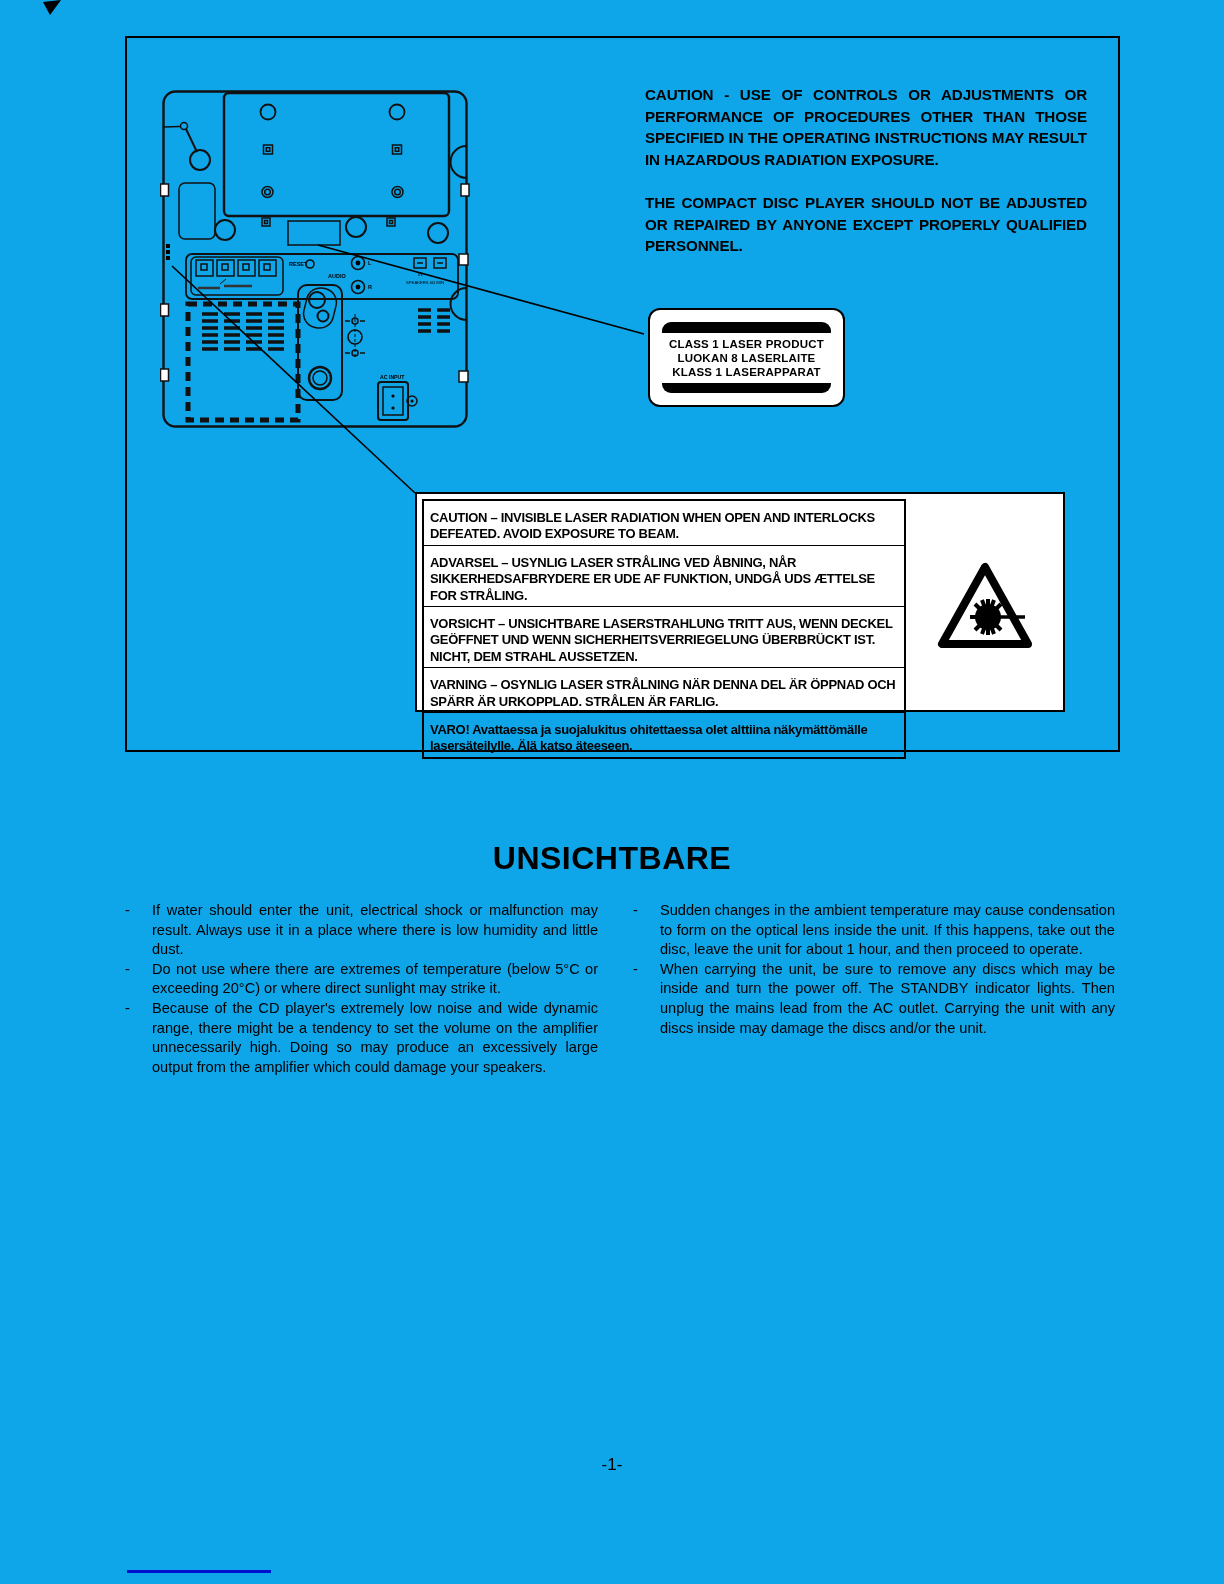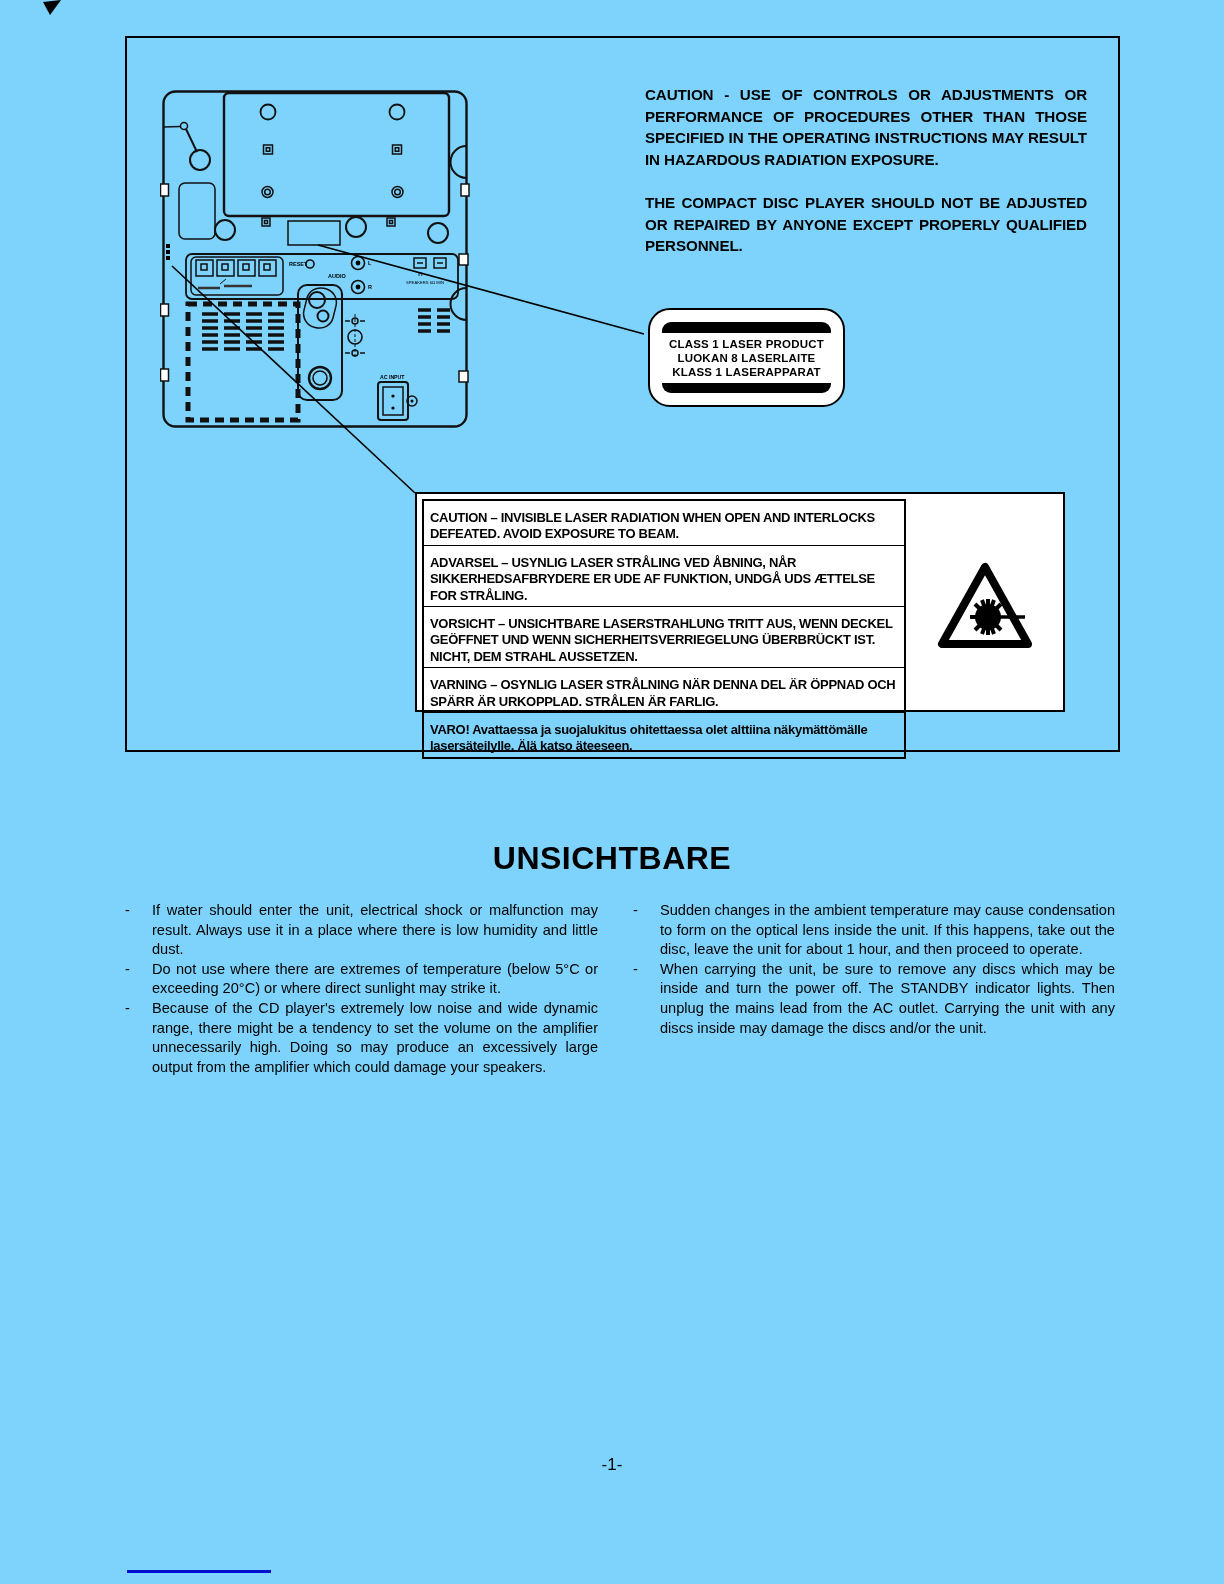--- a/index.html
+++ b/index.html
@@ -1,17 +1,17 @@
 <!DOCTYPE html>
 <html><head>
 <meta charset="utf-8">
 <style>
   html,body{margin:0;padding:0;background:#e8e8e8;}
   .page{
-    position:relative;width:1224px;height:1584px;background:#7dd3fc;
+    position:relative;width:1224px;height:1584px;background:#0ea5e9;
     font-family:"Liberation Sans",sans-serif;color:#000;overflow:hidden;
     margin:0 auto;
   }
   .abs{position:absolute;}
   
   .frame{
     left:125px;top:36px;width:995px;height:716px;
     border:2px solid #000;box-sizing:border-box;
   }
   
@@ -21,21 +21,21 @@
     text-align:justify;letter-spacing:-0.1px;
   }
   
   .diagram-wrap{left:33px;top:50px;width:310px;height:342px;}
   svg.diagram *{vector-effect:non-scaling-stroke;}
   
   .leaders{left:0;top:0;width:991px;height:712px;pointer-events:none;}
   
   .laser-label{
     left:521px;top:270px;width:197px;height:99px;box-sizing:border-box;
-    border:2px solid #000;border-radius:22px;padding:12px;background:#fff;
+    border:2px solid #000;border-radius:12px;padding:12px;background:#fff;
   }
   .laser-label-inner{
     width:100%;height:100%;box-sizing:border-box;background:#000;border-radius:9px;
     display:flex;align-items:center;justify-content:center;
   }
   .laser-label-window{
     background:#fff;padding:4px 8px;text-align:center;
     font-weight:bold;font-size:11.5px;line-height:14px;letter-spacing:0.2px;
     white-space:nowrap;
   }

